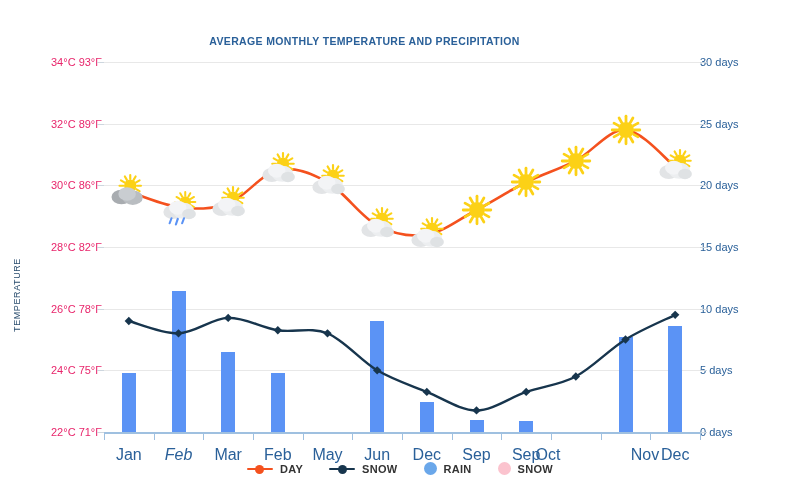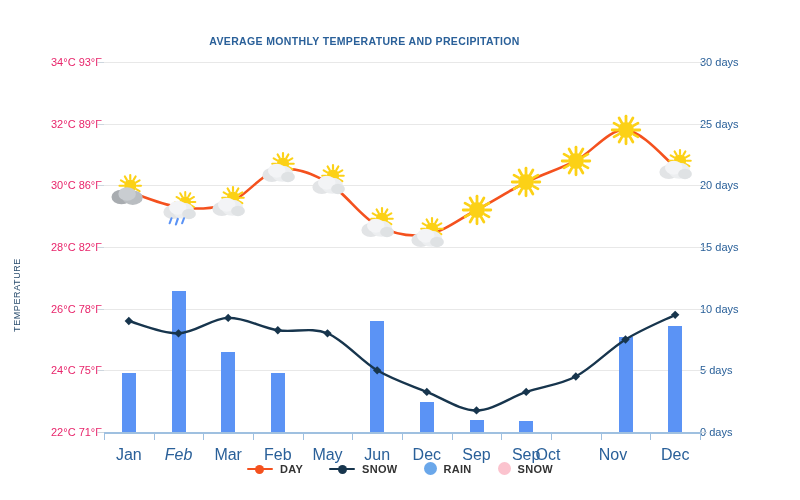--- a/index.html
+++ b/index.html
@@ -456,21 +456,21 @@
         <div class="xlabel" style="left: 24.8333px;">Jan</div>
         <div class="xlabel" style="left: 74.5px; font-style: italic;">Feb</div>
         <div class="xlabel" style="left: 124.167px;">Mar</div>
         <div class="xlabel" style="left: 173.833px;">Feb</div>
         <div class="xlabel" style="left: 223.5px;">May</div>
         <div class="xlabel" style="left: 273.167px;">Jun</div>
         <div class="xlabel" style="left: 322.833px;">Dec</div>
         <div class="xlabel" style="left: 372.5px;">Sep</div>
         <div class="xlabel" style="left: 422.167px;">Sep</div>
         <div class="xlabel" style="left: 444px; text-align: center;">Oct</div>
-        <div class="xlabel" style="left: 509px;">Nov</div>
+        <div class="xlabel" style="left: 541px;">Nov</div>
         <div class="xlabel" style="left: 571.167px;">Dec</div>
       </div>
   </div>
 
   <div class="legend" id="legend">
       <div class="legend-item">
         <span class="lg-line">
           <i style="background:#f4511e"></i>
           <b style="background:#f4511e"></b>
         </span>

